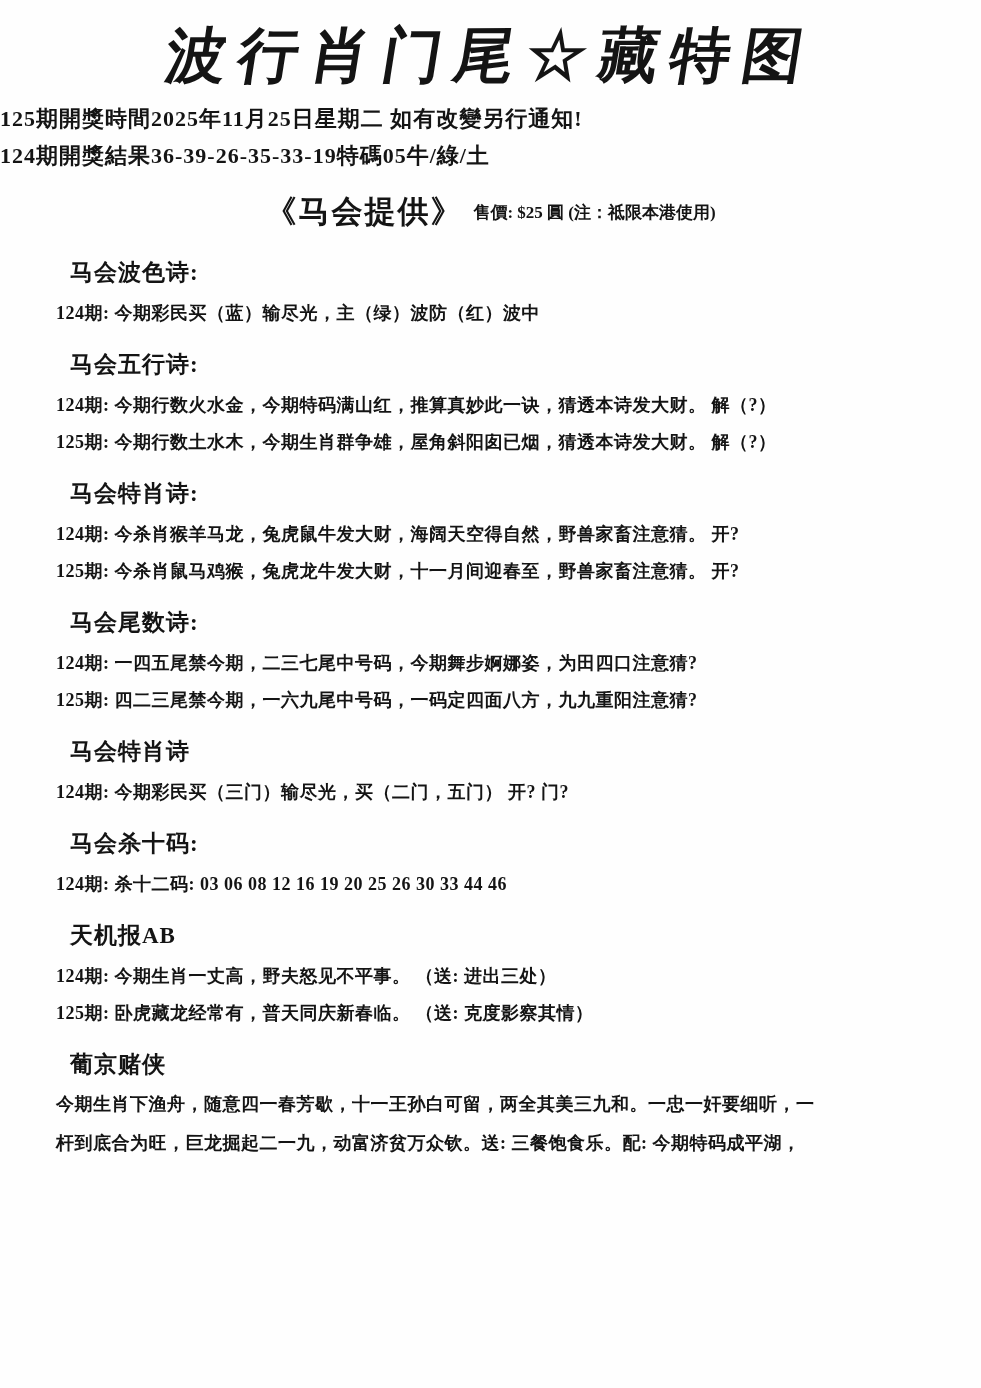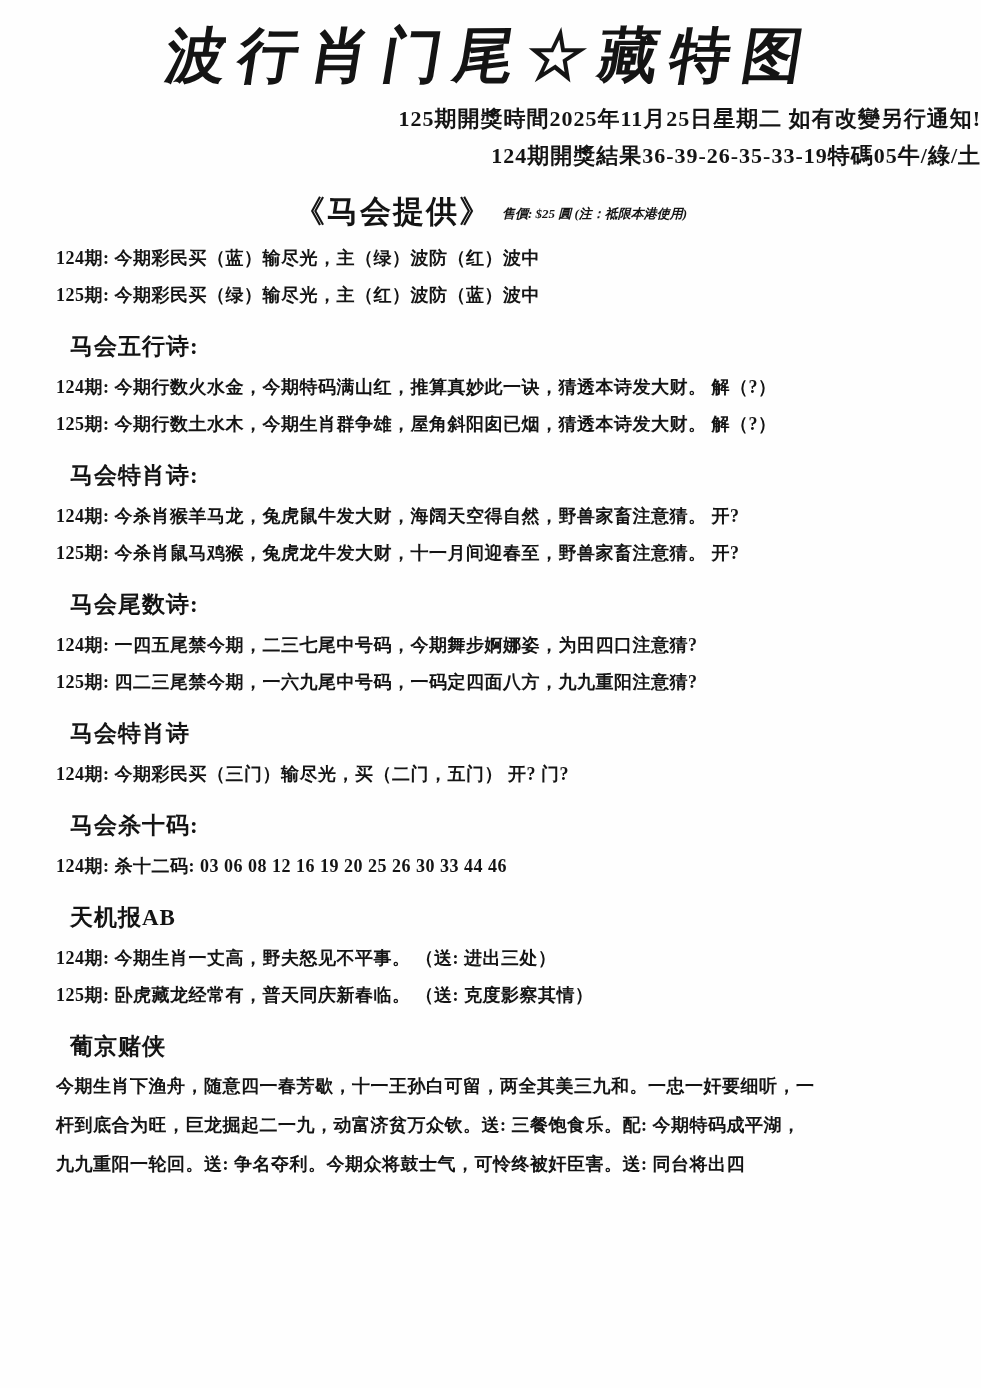--- a/index.html
+++ b/index.html
@@ -23,33 +23,33 @@
     white-space:nowrap;
   }
   .issue{
     text-align:center;
     font-size:27px;
     font-weight:bold;
     margin-top:2px;
     letter-spacing:2px;
   }
   .notice{
-    text-align:right;
+    text-align:left;
     font-size:22px;
     font-weight:600;
     margin-top:7px;
     letter-spacing:1px;
   }
   .provider-row{
     text-align:center;
     margin-top:20px;
     white-space:nowrap;
   }
   .provider{font-size:31px;font-weight:bold;letter-spacing:2px;}
-  .price-note{font-size:13px;font-weight:bold;margin-left:10px;vertical-align:4px;font-style:italic;}
+  .price-note{font-size:17px;font-weight:bold;margin-left:10px;vertical-align:4px;}
   .content{margin-left:56px;margin-right:30px;}
   .sec{margin-top:0;}
   .sec-h{
     font-size:23px;
     font-weight:bold;
     margin:24px 0 4px 14px;
     letter-spacing:1px;
   }
   .sec-h.tight{}
   .ln{
@@ -71,22 +71,22 @@
     <div class="notice">125期開獎時間2025年11月25日星期二 如有改變另行通知!</div>
     <div class="notice">124期開獎結果36-39-26-35-33-19特碼05牛/綠/土</div>
 
     <div class="provider-row">
       <span class="provider">《马会提供》</span><span class="price-note">售價: $25 圓 (注：祗限本港使用)</span>
     </div>
 
     <div class="content">
 
       <section class="sec">
+        <h3 class="sec-h">马会波色诗:</h3>
         <p class="ln">124期: 今期彩民买（蓝）输尽光，主（绿）波防（红）波中</p>
-        <p class="ln">125期: 今期彩民买（绿）输尽光，主（红）波防（蓝）波中</p>
       </section>
 
       <section class="sec">
         <h3 class="sec-h">马会五行诗:</h3>
         <p class="ln">124期: 今期行数火水金，今期特码满山红，推算真妙此一诀，猜透本诗发大财。 解（?）</p>
         <p class="ln">125期: 今期行数土水木，今期生肖群争雄，屋角斜阳囱已烟，猜透本诗发大财。 解（?）</p>
       </section>
 
       <section class="sec">
         <h3 class="sec-h">马会特肖诗:</h3>
@@ -113,19 +113,18 @@
       <section class="sec">
         <h3 class="sec-h tight">天机报AB</h3>
         <p class="ln">124期: 今期生肖一丈高，野夫怒见不平事。 （送: 进出三处）</p>
         <p class="ln">125期: 卧虎藏龙经常有，普天同庆新春临。 （送: 克度影察其情）</p>
       </section>
 
       <section class="sec para">
         <h3 class="sec-h tight">葡京赌侠</h3>
         <p class="ln">今期生肖下渔舟，随意四一春芳歇，十一王孙白可留，两全其美三九和。一忠一奸要细听，一</p>
         <p class="ln">杆到底合为旺，巨龙掘起二一九，动富济贫万众钦。送: 三餐饱食乐。配: 今期特码成平湖，</p>
-        <p class="ln">九九重阳一轮回。送: 争名夺利。今期众将鼓士气，可怜终被奸臣害。送: 同台将出四</p>
       </section>
 
     </div>
 
   </div>
 </div>
 
 </body></html>

